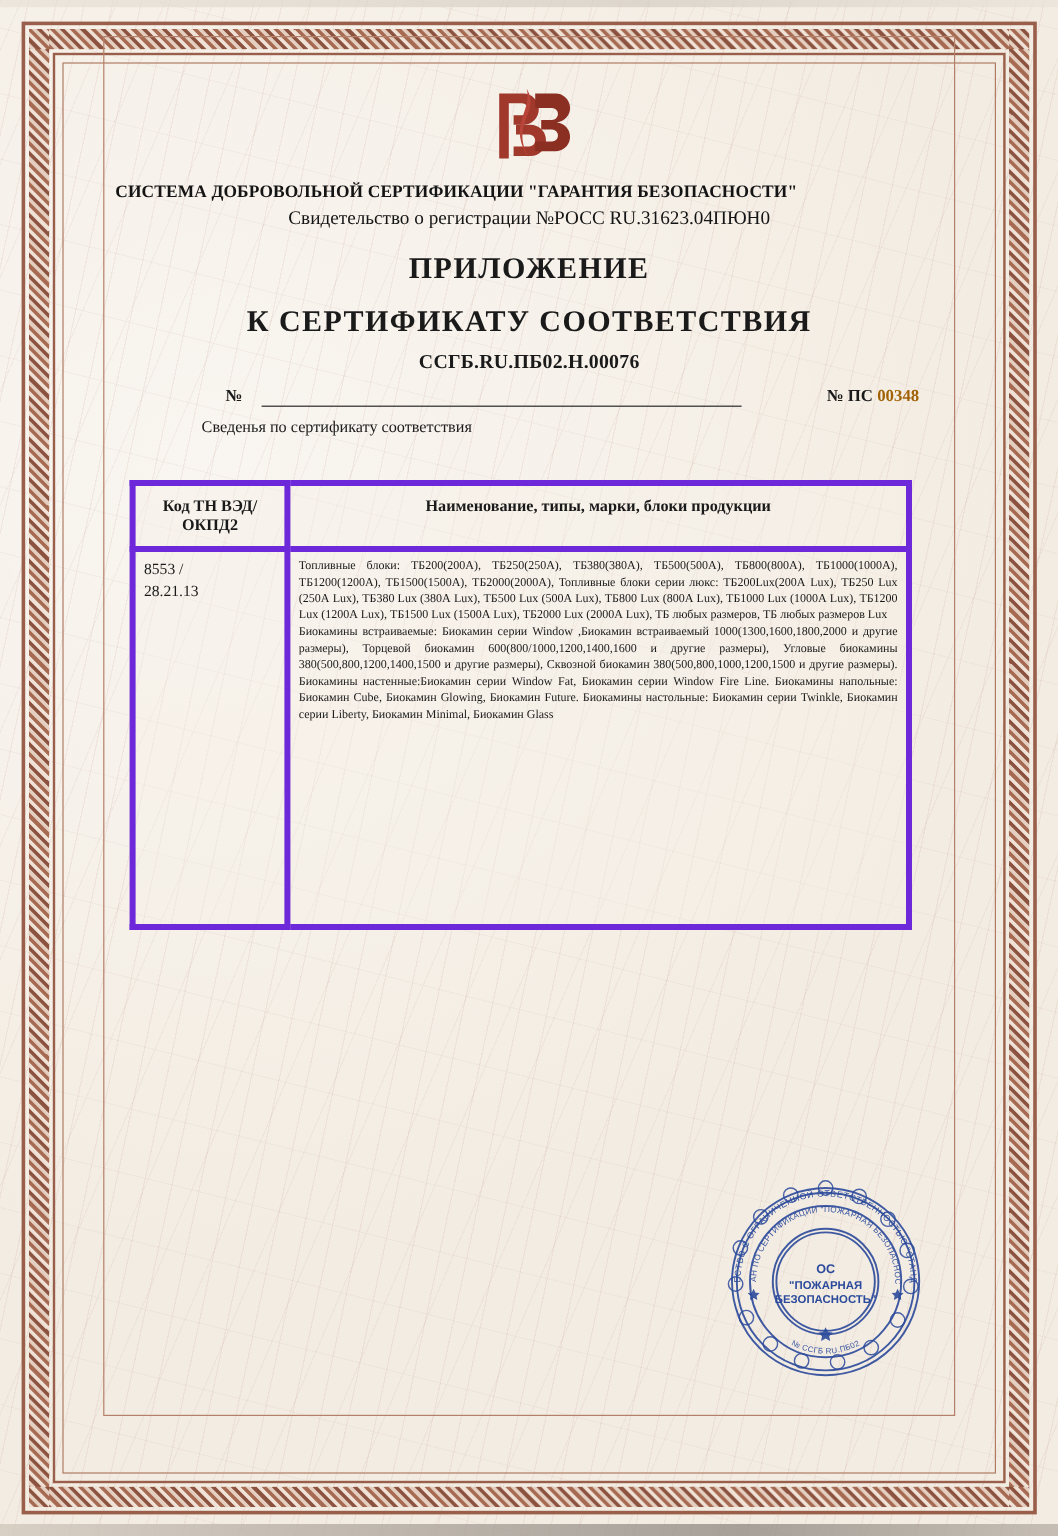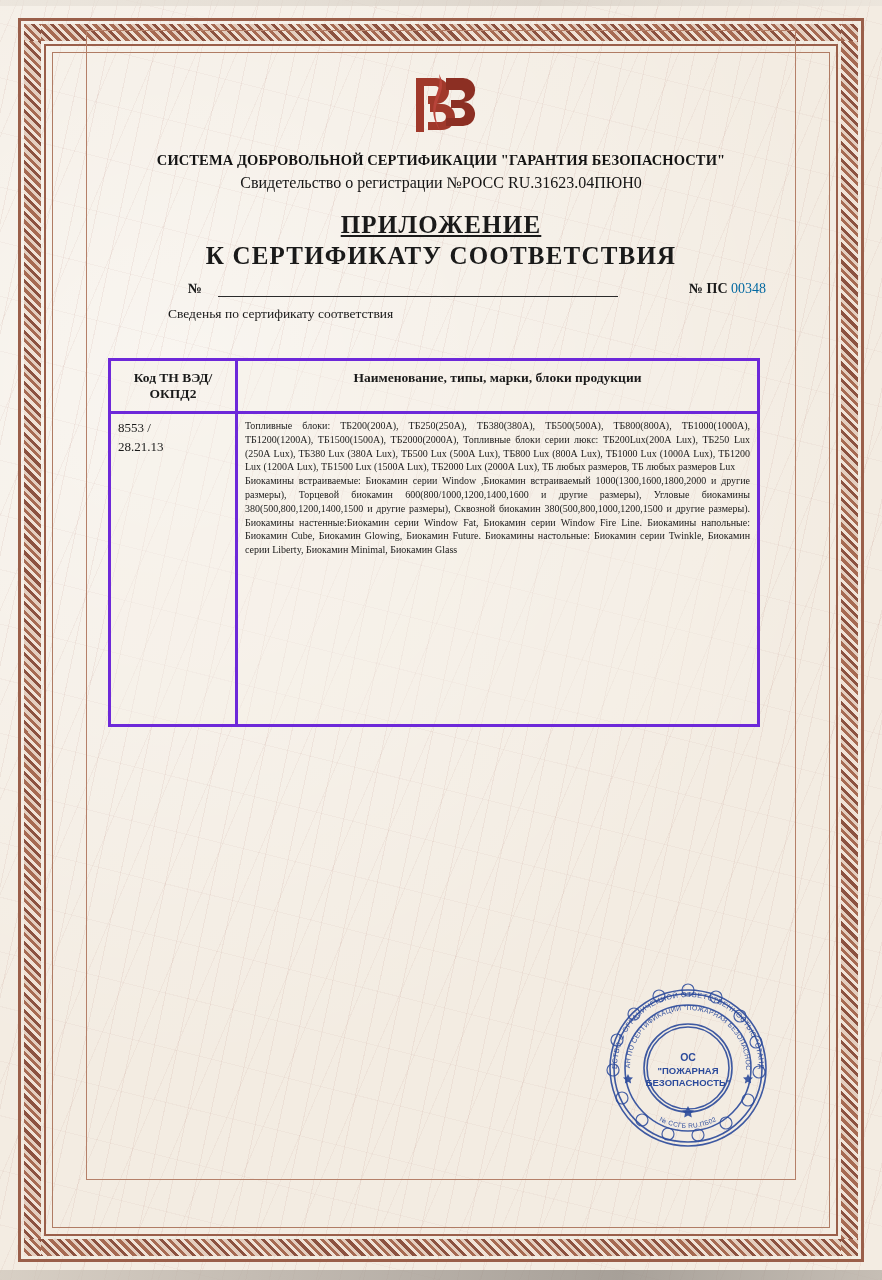--- a/index.html
+++ b/index.html
@@ -90,48 +90,47 @@
     justify-content: center;
     align-items: center;
     height: 86px;
   }
   .logo {
     width: 70px;
     height: 70px;
   }
 
   .org-line {
-    text-align: center;
+    text-align: left;
     font-size: 14.5px;
     font-weight: bold;
     letter-spacing: 0.1px;
     margin-top: 4px;
     color: #141414;
   }
   .reg-line {
     text-align: center;
     font-size: 16px;
     margin-top: 5px;
     color: #141414;
   }
 
   .title1 {
     text-align: center;
     font-size: 25px;
     font-weight: bold;
     letter-spacing: 1.2px;
     margin-top: 19px;
-    text-decoration: underline;
   }
   .title2 {
     text-align: center;
     font-size: 25px;
     font-weight: bold;
     letter-spacing: 1.2px;
-    margin-top: 3px;
+    margin-top: 16px;
   }
   .cert-code {
     text-align: center;
     font-size: 16.5px;
     font-weight: bold;
     margin-top: 9px;
     letter-spacing: 0.2px;
   }
 
   .num-row {
@@ -155,40 +154,40 @@
   }
   .num-right {
     position: absolute;
     right: 20px;
     top: 5px;
     font-size: 14px;
     font-weight: bold;
     white-space: nowrap;
   }
   .num-right .ps-value {
-    color: #0369a1;
-    font-weight: normal;
+    color: #a16207;
+    font-weight: bold;
   }
 
   .subcaption {
     margin-top: 4px;
     margin-left: 72px;
     font-size: 13.5px;
   }
 
   
   .tbl {
     margin-top: 36px;
     margin-left: 12px;
     width: 652px;
     border-collapse: collapse;
     background: rgba(247, 241, 233, 0.35);
   }
   .tbl td, .tbl th {
-    border: 3px solid #6d28d9;
+    border: 5px solid #6d28d9;
     vertical-align: top;
     padding: 5px 7px;
   }
   .tbl th {
     font-size: 13.5px;
     font-weight: bold;
     text-align: center;
     padding: 9px 6px;
   }
   .col-code { width: 112px; }
@@ -271,20 +270,21 @@
         </g>
         <path d="M33 4 c6 10 2 18 -1 26 c-3 8 -5 18 3 32 c-9 -12 -9 -24 -6 -33 c3 -9 6 -16 4 -25z" fill="#b8443a"></path>
       </svg>
     </div>
 
     <div class="org-line">СИСТЕМА ДОБРОВОЛЬНОЙ СЕРТИФИКАЦИИ "ГАРАНТИЯ БЕЗОПАСНОСТИ"</div>
     <div class="reg-line">Свидетельство о регистрации №РОСС RU.31623.04ПЮН0</div>
 
     <div class="title1">ПРИЛОЖЕНИЕ</div>
     <div class="title2">К СЕРТИФИКАТУ СООТВЕТСТВИЯ</div>
+    <div class="cert-code">ССГБ.RU.ПБ02.Н.00076</div>
 
     <div class="num-row">
       <span class="num-left">№</span>
       <span class="num-rule"></span>
       <span class="num-right">
         <span>№ ПС</span>
         <span class="ps-value">00348</span>
       </span>
     </div>
 

